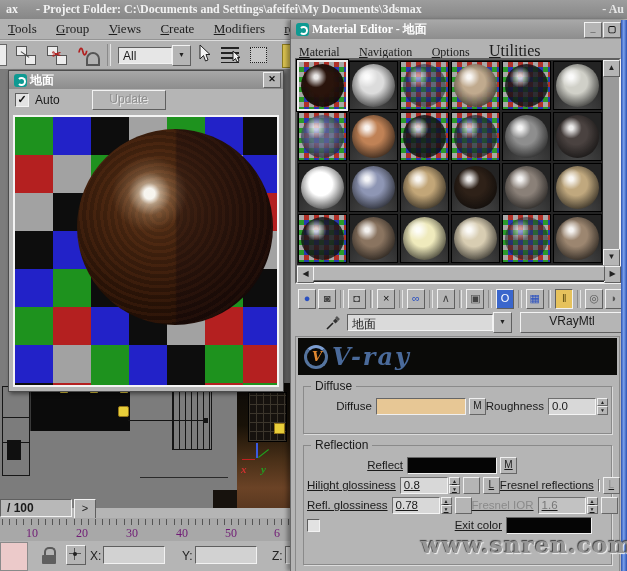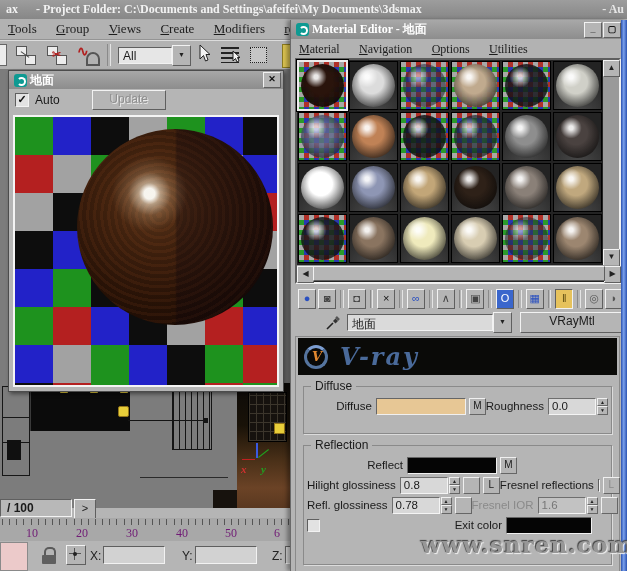--- a/index.html
+++ b/index.html
@@ -120,21 +120,21 @@
   .tbsep{width:2px;height:18px;border-left:1px solid #8a8a8a;border-right:1px solid #e4e4e4;margin:0 2px;}
   #me-namerow{position:absolute;left:0;top:292px;width:337px;height:21px;display:flex;align-items:center;}
   #name-field{width:146px;height:17px;background:#dadada;border:1px solid;border-color:#5f5f5f #f2f2f2 #f2f2f2 #5f5f5f;
     padding:1px 0 0 4px;box-sizing:border-box;font-size:12px;}
   #type-btn{width:102px;height:19px;text-align:center;line-height:17px;margin-left:8px;font-size:12px;}
   #me-params{position:absolute;left:4px;top:316px;width:325px;height:235px;background:#b5b5b5;
     border:1px solid #8a8a8a;border-bottom:none;box-sizing:border-box;overflow:visible;}
   #banner{margin:1px 2px 0 2px;height:37px;background:#0a0a08;display:flex;align-items:center;position:relative;overflow:hidden;}
   .vring{width:24px;height:24px;border-radius:50%;border:3px solid #55749e;border-top-color:#7c9ed2;margin-left:6px;position:relative;flex:0 0 auto;box-sizing:border-box;}
   .vring span{position:absolute;left:5px;top:1px;font:bold italic 13px "DejaVu Serif",serif;color:#e08830;}
-  #vray-word{font:bold italic 24px "DejaVu Serif",serif;color:#4a6a9a;letter-spacing:2px;margin-left:12px;}
+  #vray-word{font:bold italic 24px "DejaVu Serif",serif;color:#4a6a9a;letter-spacing:2px;margin-left:4px;}
   #banner-tag{position:absolute;right:8px;top:12px;font-size:13px;color:#d4883a;}
   .pgroup{margin:11px 7px 0 7px;border:1px solid #8a8a8a;box-shadow:1px 1px 0 #dcdcdc;position:relative;padding:9px 3px 3px 3px;}
   .pgtitle{position:absolute;top:-8px;left:7px;background:#b5b5b5;padding:0 4px;font-size:12px;}
   .prow{display:flex;align-items:center;height:20px;}
   .plabel{font-size:11.5px;text-align:right;padding-right:4px;white-space:nowrap;}
   .plabel.dis, .dis{color:#8a8a8a;}
   .pfield{width:40px;height:15px;background:#d8d8d8;border:1px solid;border-color:#6e6e6e #f4f4f4 #f4f4f4 #6e6e6e;
     font-size:11.5px;padding:0 3px;display:flex;align-items:center;flex:0 0 auto;}
   .pfield.dis{background:#c2c2c2;color:#777;}
   .spin{width:11px;height:17px;display:flex;flex-direction:column;margin-left:1px;flex:0 0 auto;}
@@ -370,21 +370,21 @@
   <div id="me-title">
     <div class="app-ic"></div>
     <span class="tbar-text">Material Editor - 地面</span>
     <div class="tbar-btn raised">_</div>
     <div class="tbar-btn raised" style="margin-right:4px;">▢</div>
   </div>
   <div id="me-menu">
     <span class="menuitem" style="font-size:12px;">Material</span>
     <span class="menuitem" style="font-size:12px;">Navigation</span>
     <span class="menuitem" style="font-size:12px;">Options</span>
-    <span class="menuitem" style="font-size:12px;">Utilities</span>
+    <span class="menuitem" style="font-size:16px;">Utilities</span>
   </div>
 
   <div id="slots-outer">
     <div id="slot-grid">
         <div class="slot ckbg sel">
           <div class="ssphere" style="opacity: 1; background: radial-gradient(circle at 35% 30%, rgba(255, 255, 255, 0.9) 0px, rgba(255, 255, 255, 0.9) 5%, rgba(255, 255, 255, 0) 26%), radial-gradient(circle at 46% 42%, rgb(42, 20, 12) 34%, rgba(0, 0, 0, 0.88) 96%);"></div>
         </div>
         <div class="slot">
           <div class="ssphere" style="opacity: 1; background: radial-gradient(circle at 35% 30%, rgba(255, 255, 255, 0.9) 0px, rgba(255, 255, 255, 0.9) 5%, rgba(255, 255, 255, 0) 26%), radial-gradient(circle at 46% 42%, rgb(220, 220, 220) 34%, rgba(0, 0, 0, 0.88) 96%);"></div>
         </div>
@@ -517,21 +517,21 @@
         <div class="mapbtn">M</div>
         <span class="plabel rightgrp">Roughness</span>
         <div class="pfield">0.0</div>
         <div class="spin">
             <div>▲</div>
             <div>▼</div>
           </div>
       </div>
     </div>
 
-    <div class="pgroup" style="height:106px;">
+    <div class="pgroup" style="height:106px;text-decoration:underline;">
       <span class="pgtitle">Reflection</span>
       <div class="prow">
         <span class="plabel" style="width:96px;">Reflect</span>
         <div class="swatch" style="width: 88px; background: rgb(5, 5, 5);"></div>
         <div class="mapbtn">M</div>
       </div>
       <div class="prow">
         <span class="plabel" style="width:96px;">Hilight glossiness</span>
         <div class="pfield">0.8</div>
         <div class="spin">

